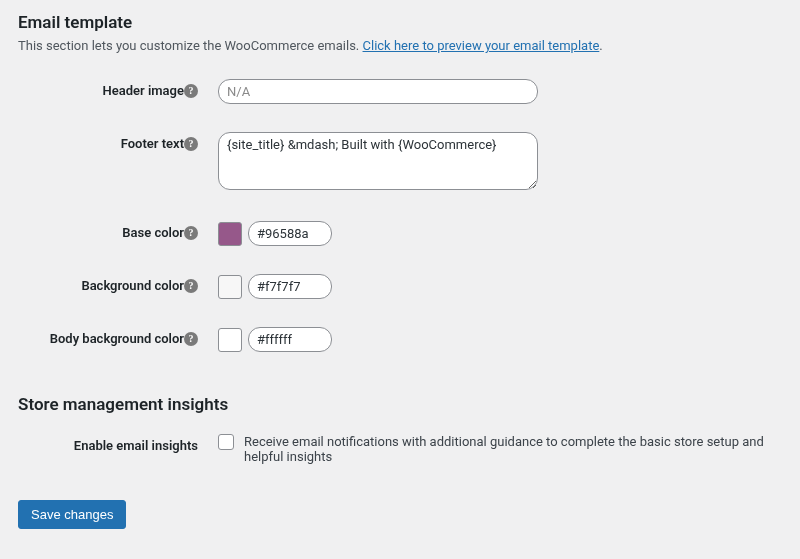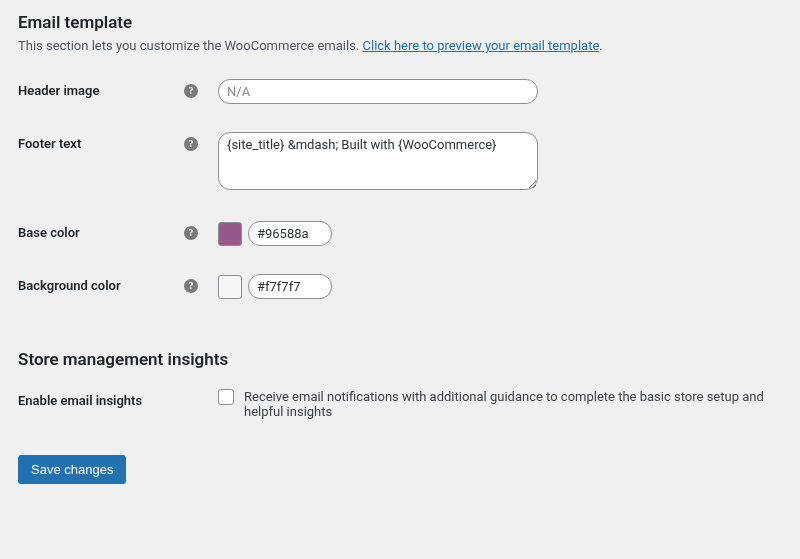--- a/index.html
+++ b/index.html
@@ -11,21 +11,21 @@
     font-size: 13px;
     color: #3c434a;
     width: 800px;
   }
   h2 {
     font-size: 17px;
     font-weight: 600;
     color: #1d2327;
     margin: 12px 0 6px 0;
   }
-  h2.second { margin-top: 36px; }
+  h2.second { margin-top: 28px; }
   p.desc {
     font-size: 13px;
     color: #50575e;
     margin: 4px 0 12px 0;
   }
   a {
     color: #2271b1;
     text-decoration: underline;
   }
   table.form-table {
@@ -41,21 +41,21 @@
     padding: 18px 10px 18px 0;
     vertical-align: top;
   }
   table.form-table td {
     padding: 14px 0;
     vertical-align: top;
   }
   .label-wrap {
     display: flex;
     align-items: center;
-    justify-content: space-between;
+    justify-content: flex-end;
     width: 180px;
   }
   .help-icon {
     display: inline-flex;
     align-items: center;
     justify-content: center;
     width: 14px;
     height: 14px;
     border-radius: 50%;
     background: #7a7a7a;
@@ -173,20 +173,34 @@
         <span class="help-icon">?</span>
       </div>
     </th>
     <td>
       <div class="color-row">
         <div class="swatch" style="background:#f7f7f7;"></div>
         <input type="text" class="color-input" value="#f7f7f7" style="">
       </div>
     </td>
   </tr>
+  <tr>
+    <th>
+      <div class="label-wrap">
+        <span>Body background color</span>
+        <span class="help-icon">?</span>
+      </div>
+    </th>
+    <td>
+      <div class="color-row">
+        <div class="swatch" style="background:#ffffff;"></div>
+        <input type="text" class="color-input" value="#ffffff" style="">
+      </div>
+    </td>
+  </tr>
 </tbody>
   </table>
 
 <h2 class="second">Store management insights</h2>
 
 <table class="form-table">
   <tbody>
       <tr>
     <th>
       <div class="label-wrap" style="width:180px;">

